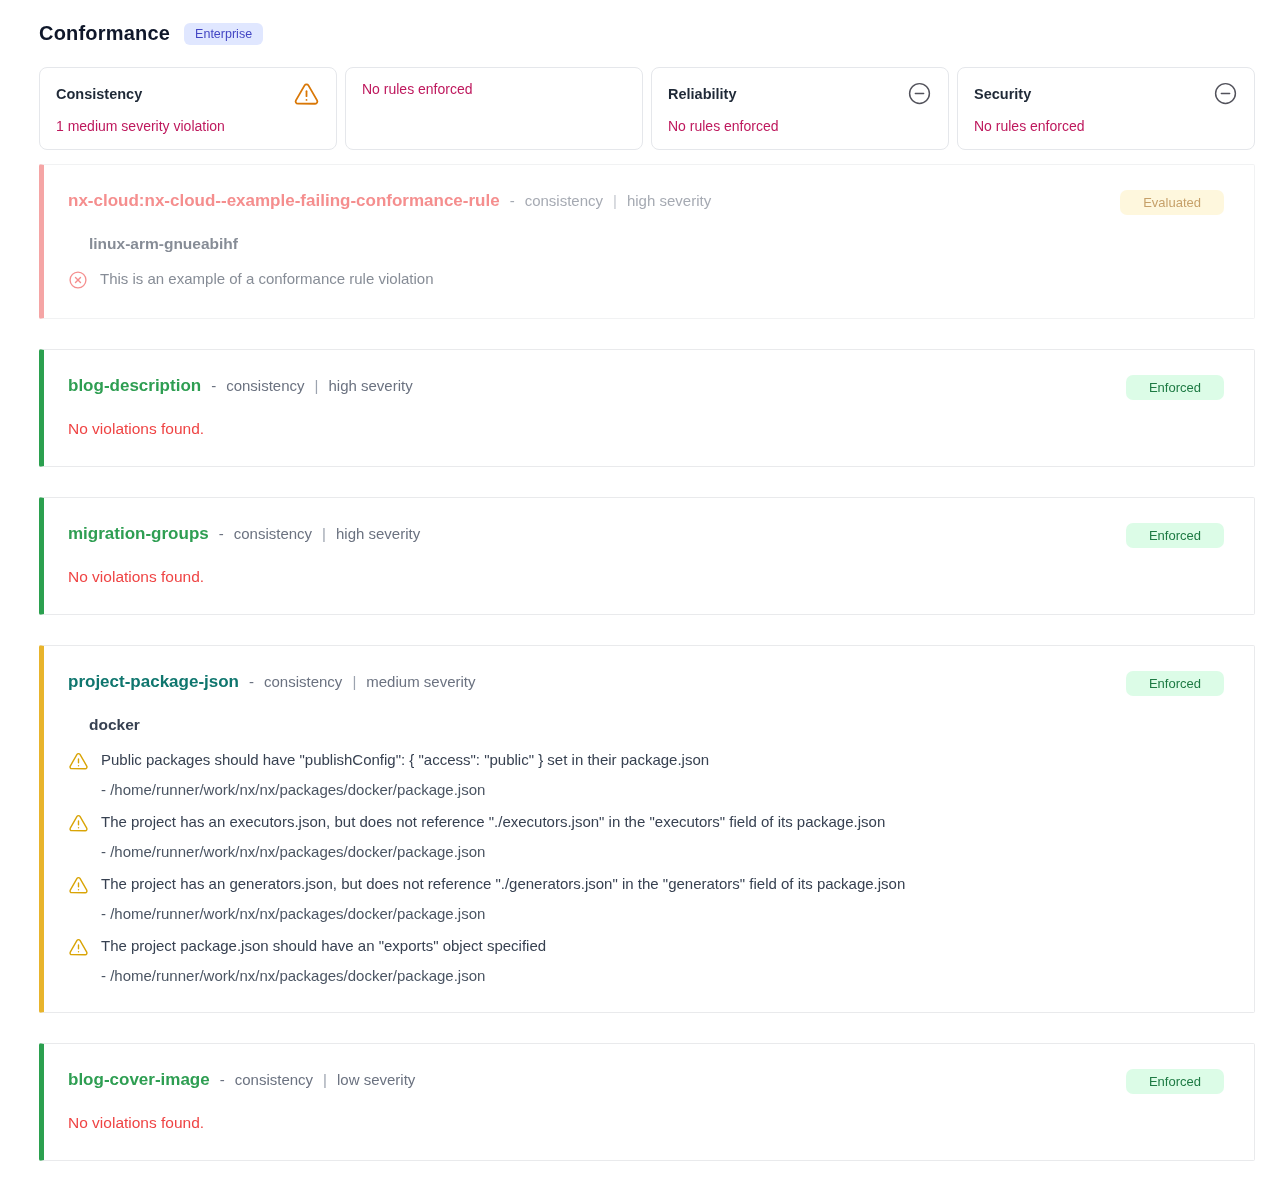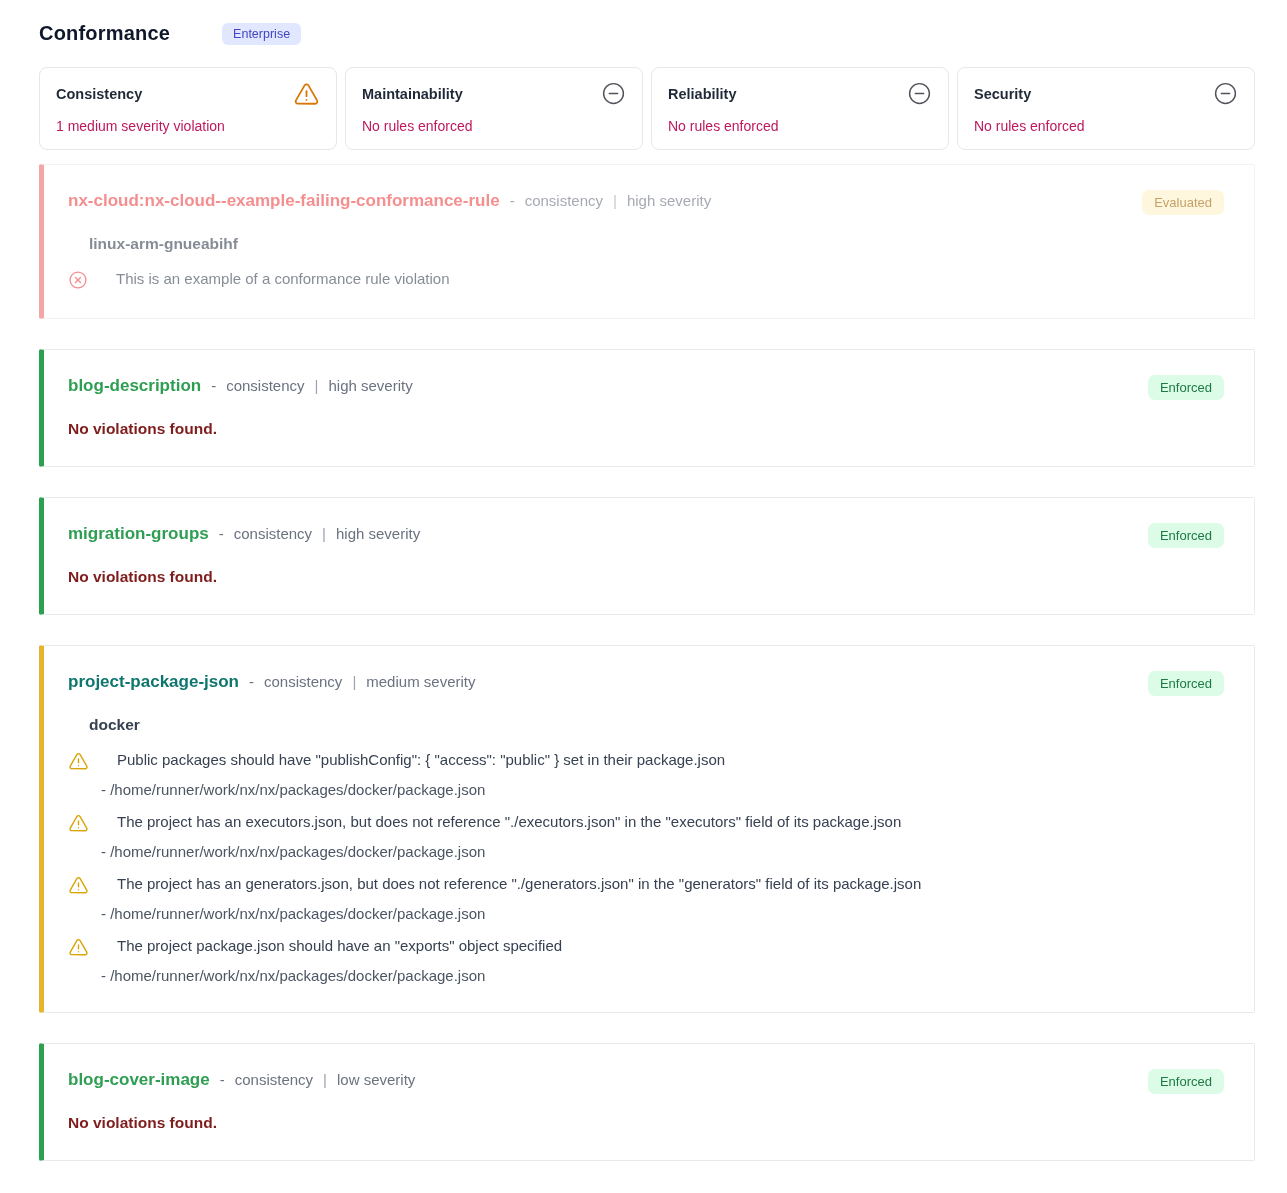--- a/index.html
+++ b/index.html
@@ -10,21 +10,21 @@
   }
   body { width: 1287px; min-height: 1193px; }
   .page { padding: 22px 32px 40px 39px; }
 
   
   .page-header { display: flex; align-items: center; gap: 14px; }
   .page-title { font-size: 20px; font-weight: 700; color: #0f172a; letter-spacing: .2px; }
   .plan-badge {
     background: #e0e7ff; color: #4346c4;
     font-size: 12.5px; font-weight: 500;
-    padding: 4px 11px; border-radius: 6px; margin-left: 38px;
+    padding: 4px 11px; border-radius: 6px;
   }
 
   
   .summary-row { display: flex; gap: 8px; margin-top: 22px; }
   .summary-card {
     flex: 1 1 0;
     height: 83px;
     border: 1px solid #e5e7eb;
     border-radius: 8px;
     padding: 13px 16px 15px 16px;
@@ -55,32 +55,32 @@
   .rule-head { display: flex; align-items: baseline; gap: 10px; flex-wrap: wrap; padding-right: 100px; }
   .rule-name { font-size: 17px; font-weight: 700; cursor: pointer; }
   .rule-name.green-t { color: #2e9e52; }
   .rule-name.amber-t { color: #0f766e; }
   .rule-name.red-t   { color: #ef4444; }
   .rule-meta { font-size: 15px; color: #6b7280; display: inline-flex; gap: 10px; align-items: baseline; }
   .rule-meta .pipe { color: #9ca3af; }
 
   .badge {
     position: absolute; top: 25px; right: 30px;
-    font-size: 13px; padding: 5px 12px; border-radius: 7px; font-weight: 400;
+    font-size: 13px; padding: 5px 23px; border-radius: 7px; font-weight: 400;
   }
   .badge-enforced  { background: #dcfce7; color: #1d7a43; }
   .badge-evaluated { background: #fef3c7; color: #a16207; }
 
   .rule-body { margin-top: 24px; font-size: 15px; color: #374151; }
-  .no-violations { font-size: 15.5px; color: #7f1d1d; font-weight: bold; }
+  .no-violations { font-size: 15.5px; color: #ef4444; }
 
   .project-name { font-size: 15.5px; font-weight: 700; color: #374151; margin-bottom: 16px; margin-left: 21px; }
 
   .violation-group { margin-top: 14px; }
-  .violation-row { display: flex; align-items: flex-start; gap: 28px; }
+  .violation-row { display: flex; align-items: flex-start; gap: 12px; }
   .violation-row .v-icon { flex: 0 0 auto; margin-top: 1px; }
   .violation-msg { font-size: 15px; color: #374151; line-height: 1.35; }
   .violation-path { margin: 9px 0 0 33px; font-size: 15px; color: #4b5563; }
 
   svg { display: block; }
 </style>
 </head>
 <body>
 
 <div class="page">
@@ -100,29 +100,20 @@
             <path d="M10.3 3.9 2.6 17.2a2 2 0 0 0 1.7 3h15.4a2 2 0 0 0 1.7-3L13.7 3.9a2 2 0 0 0-3.4 0z"></path>
             <line x1="12" y1="9" x2="12" y2="13.5"></line>
             <line x1="12" y1="16.8" x2="12.01" y2="16.8"></line>
           </svg>
         </span>
       </div>
       <div class="summary-status">1 medium severity violation</div>
     </div>
 
     <div class="summary-card">
-      <div class="summary-top">
-        <div class="summary-title">Maintainability</div>
-        <span class="summary-icon">
-          <svg width="25" height="25" viewBox="0 0 24 24" fill="none" stroke="#52525b" stroke-width="1.4" stroke-linecap="round">
-            <circle cx="12" cy="12" r="9.5"></circle>
-              <line x1="8" y1="12" x2="16" y2="12"></line>
-          </svg>
-        </span>
-      </div>
       <div class="summary-status">No rules enforced</div>
     </div>
 
     <div class="summary-card">
       <div class="summary-top">
         <div class="summary-title">Reliability</div>
         <span class="summary-icon">
           <svg width="25" height="25" viewBox="0 0 24 24" fill="none" stroke="#52525b" stroke-width="1.4" stroke-linecap="round">
             <circle cx="12" cy="12" r="9.5"></circle>
               <line x1="8" y1="12" x2="16" y2="12"></line>

